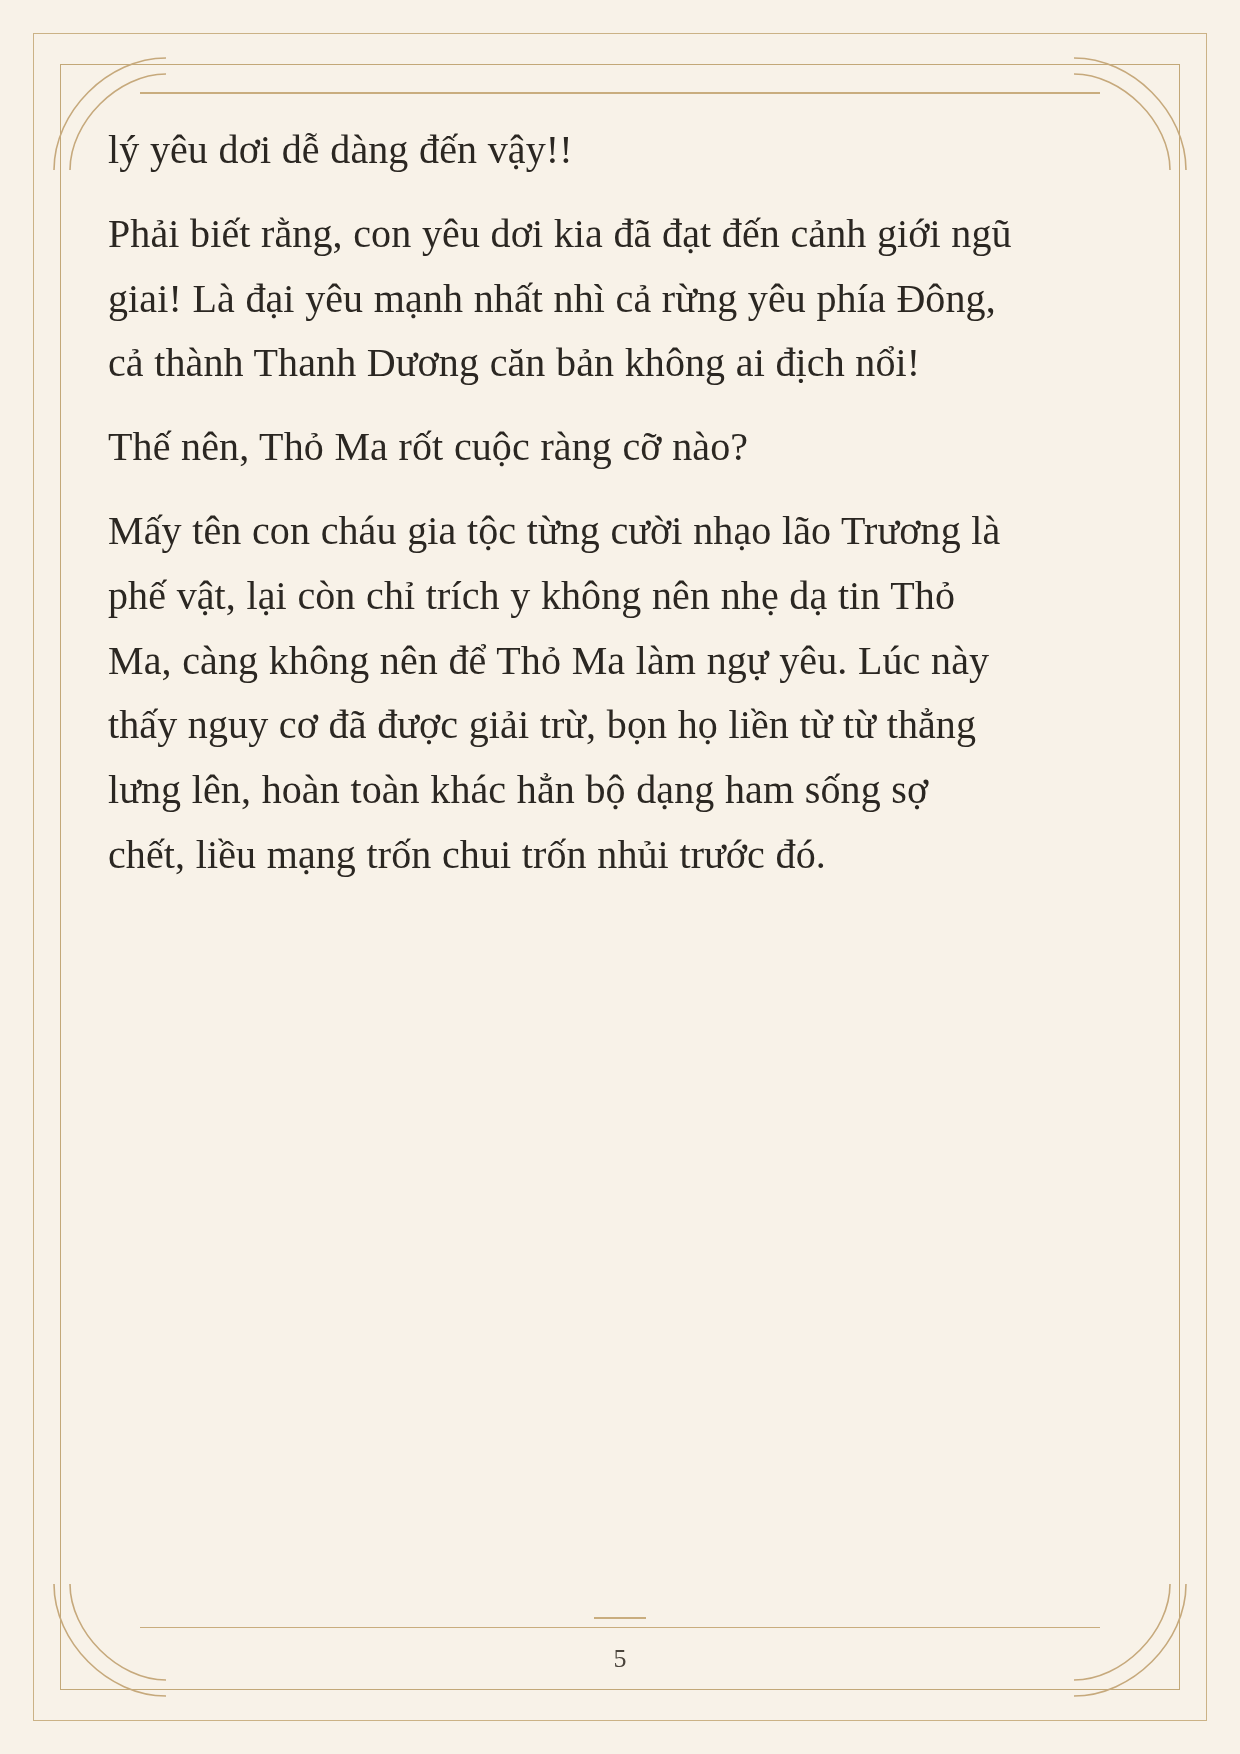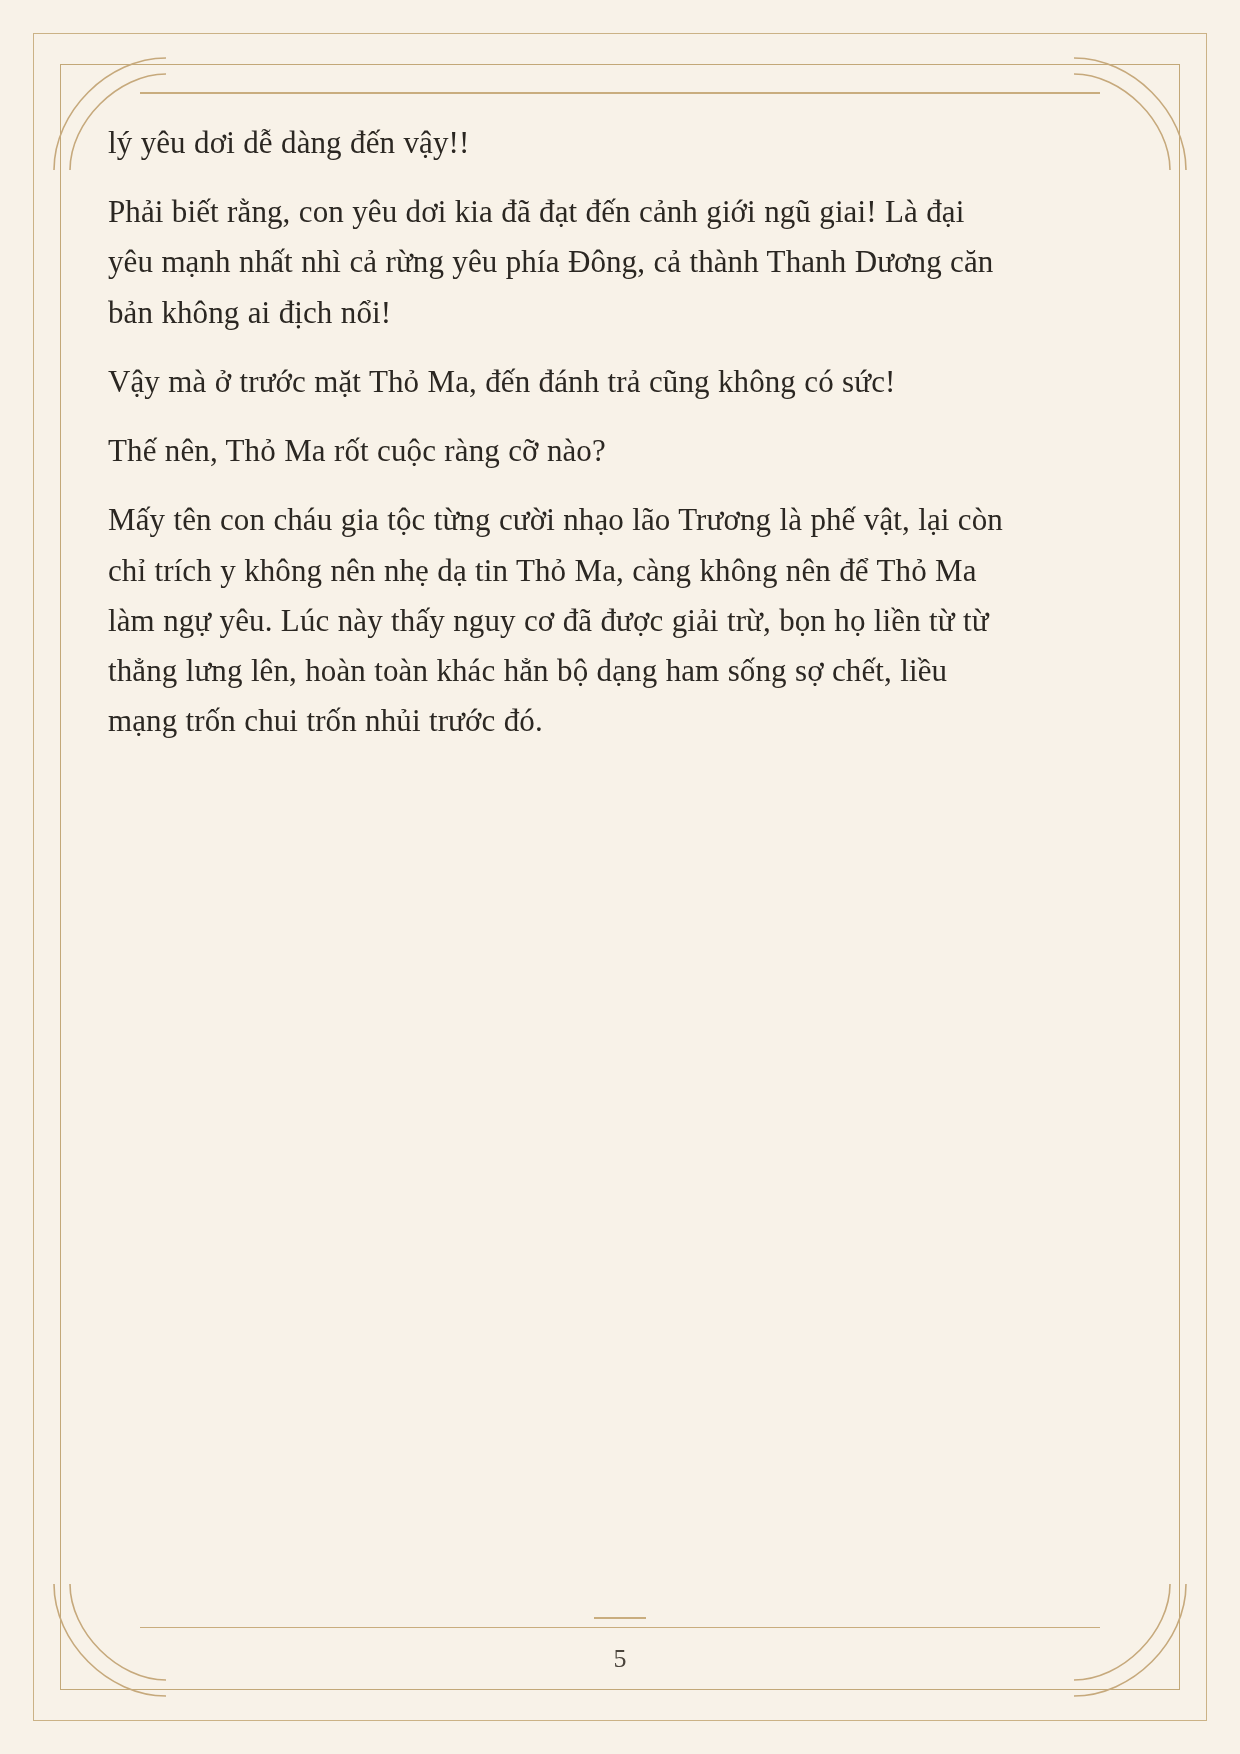--- a/index.html
+++ b/index.html
@@ -77,21 +77,21 @@
   .content {
     position: absolute;
     left: 108px;
     top: 118px;
     width: 905px;
     box-sizing: border-box;
   }
 
   .para {
     margin: 0 0 19px 0;
-    font-size: 31px;
+    font-size: 40px;
     line-height: 1.62;
     color: #2b2722;
     text-align: left;
     letter-spacing: 0.1px;
     word-spacing: 0.5px;
   }
 
   
   .footer-tick {
     position: absolute;
@@ -154,21 +154,20 @@
       <path d="M118 6 C60 6 6 60 6 118"></path>
       <path d="M118 22 C70 22 22 70 22 118"></path>
     </svg>
   </div>
 
   <div class="header-rule"></div>
 
   <div class="content">
     <p class="para">lý yêu dơi dễ dàng đến vậy!!</p>
     <p class="para">Phải biết rằng, con yêu dơi kia đã đạt đến cảnh giới ngũ giai! Là đại yêu mạnh nhất nhì cả rừng yêu phía Đông, cả thành Thanh Dương căn bản không ai địch nổi!</p>
-    <p class="para">Vậy mà ở trước mặt Thỏ Ma, đến đánh trả cũng không có sức!</p>
     <p class="para">Thế nên, Thỏ Ma rốt cuộc ràng cỡ nào?</p>
     <p class="para">Mấy tên con cháu gia tộc từng cười nhạo lão Trương là phế vật, lại còn chỉ trích y không nên nhẹ dạ tin Thỏ Ma, càng không nên để Thỏ Ma làm ngự yêu. Lúc này thấy nguy cơ đã được giải trừ, bọn họ liền từ từ thẳng lưng lên, hoàn toàn khác hẳn bộ dạng ham sống sợ chết, liều mạng trốn chui trốn nhủi trước đó.</p>
   </div>
 
   <div class="footer-tick"></div>
   <div class="footer-rule"></div>
   <div class="page-number">5</div>
 
 </div>
 

